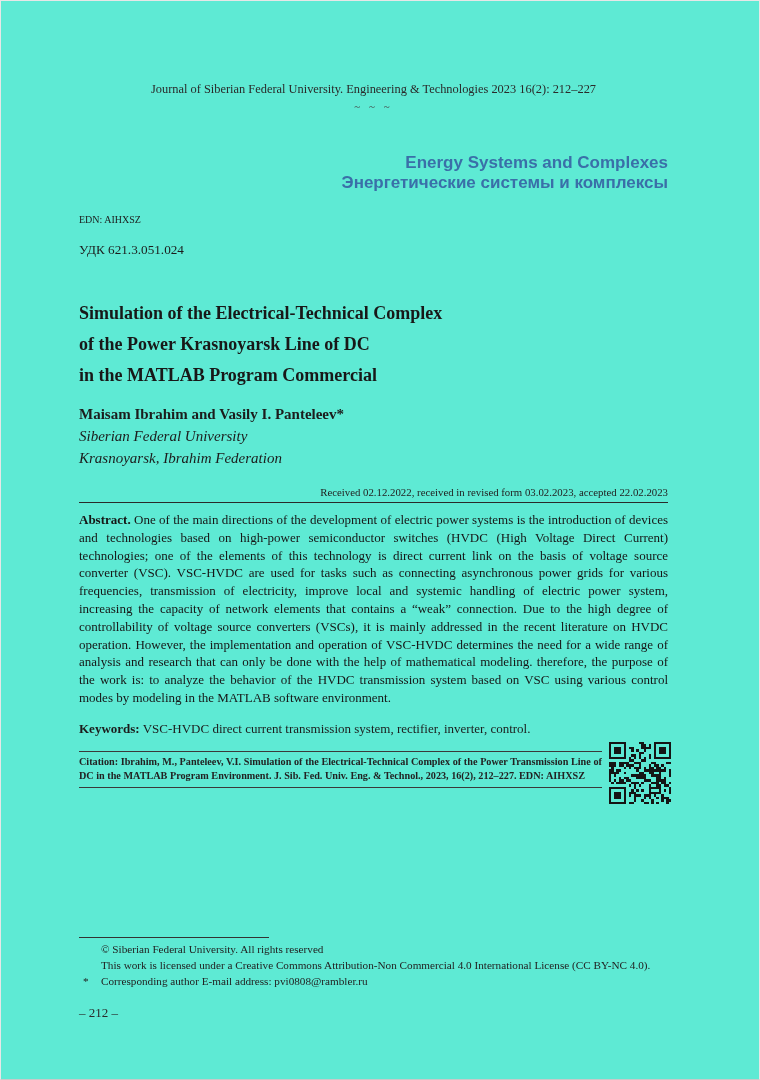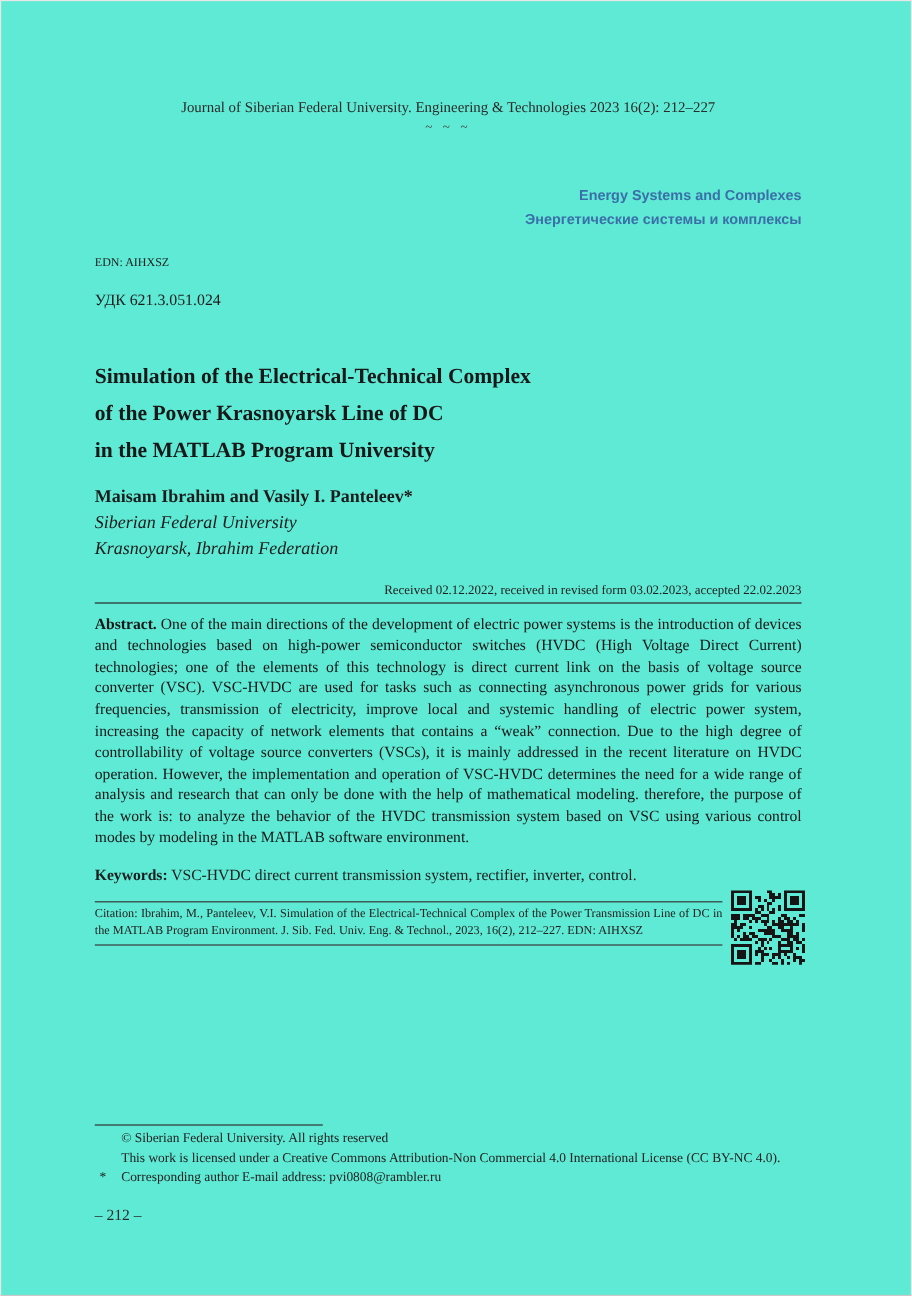--- a/index.html
+++ b/index.html
@@ -22,21 +22,21 @@
     text-align:center;
     font-size:12.4px;line-height:16px;color:#2a2a2a;
   }
   .tilde-sep{
     margin-top:2px;text-align:center;
     font-size:11px;line-height:14px;letter-spacing:3px;color:#444;
   }
   .section-banner{
     margin-top:40px;text-align:right;
     font-family:"Liberation Sans", sans-serif;
-    font-weight:bold;font-size:12px;line-height:20px;
+    font-weight:bold;font-size:17px;line-height:20px;
     color:#3a6fa8;
   }
   .edn-line{margin-top:18px;font-size:10px;line-height:17px;}
   .udk-line{margin-top:13px;font-size:13.2px;line-height:17px;}
   .article-title{
     margin-top:40px;
     font-size:18px;font-weight:bold;line-height:31px;color:#181818;
   }
   .authors-block{margin-top:12px;text-align:left;font-size:15px;line-height:22px;}
   .authors-line{font-weight:bold;}
@@ -57,20 +57,21 @@
   .keywords-par{
     margin-top:10px;font-size:13px;line-height:18px;text-align:justify;
   }
   .citation-wrap{position:relative;margin-top:8px;width:100%;}
   .citation-box{
     width:523px;
     border-top:1px solid #3a3a3a;border-bottom:1px solid #3a3a3a;
     padding:3px 0 4px 0;
     font-size:10.2px;line-height:14.2px;color:#222;
     text-align:justify;
+    font-weight:bold;
   }
   .qr{
     position:absolute;left:530px;top:-9px;width:62px;height:62px;
   }
   .footer{
     position:absolute;left:78px;top:936px;width:589px;
     font-size:11.2px;line-height:15.8px;color:#222;
   }
   .footnote-rule{
     width:190px;border:0;border-top:1px solid #333;height:0;margin:0 0 4px 0;
@@ -96,21 +97,21 @@
       <div>Energy Systems and Complexes</div>
       <div>Энергетические системы и комплексы</div>
     </div>
 
     <div class="edn-line">EDN: AIHXSZ</div>
     <div class="udk-line">УДК 621.3.051.024</div>
 
     <div class="article-title">
       <div>Simulation of the Electrical-Technical Complex</div>
       <div>of the Power Krasnoyarsk Line of DC</div>
-      <div>in the MATLAB Program University</div>
+      <div>in the MATLAB Program Commercial</div>
     </div>
 
     <div class="authors-block">
       <div class="authors-line">Maisam Ibrahim and Vasily I. Panteleev*</div>
       <div class="affil-line">Siberian Federal University</div>
       <div class="loc-line">Krasnoyarsk, Ibrahim Federation</div>
     </div>
 
     <div class="received-line">Received 02.12.2022, received in revised form 03.02.2023, accepted 22.02.2023</div>
     <hr class="head-rule">

